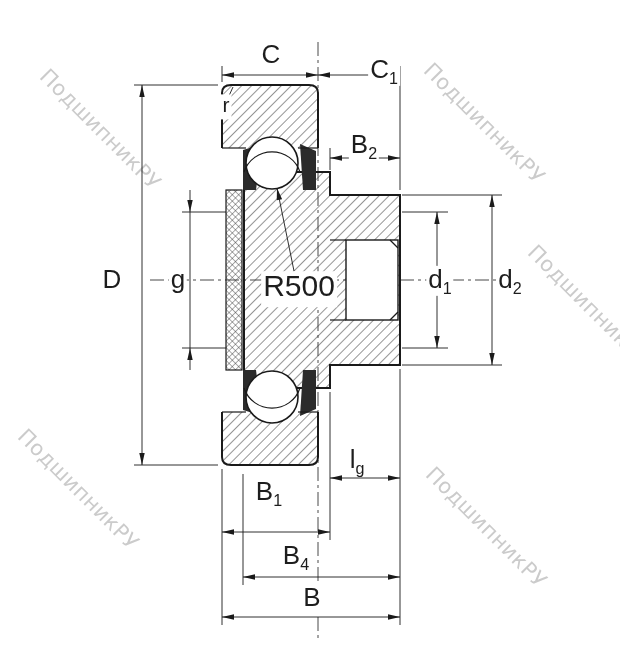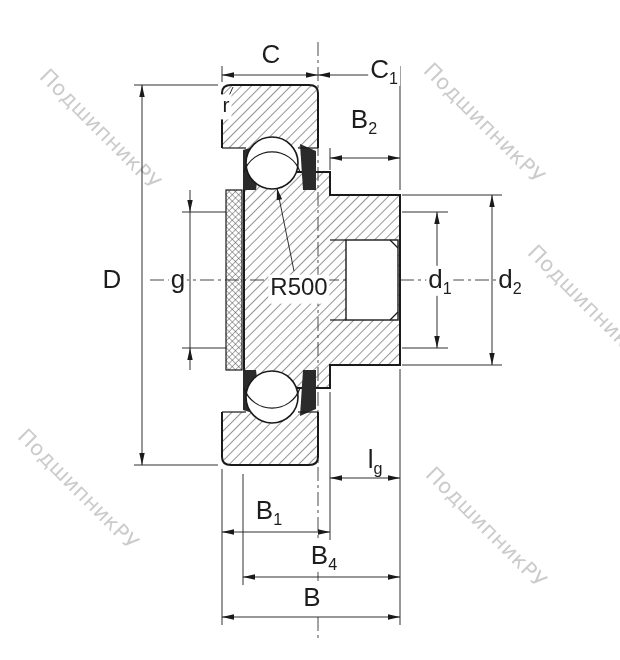--- a/index.html
+++ b/index.html
@@ -13,21 +13,21 @@
     font-family:"DejaVu Sans",sans-serif;z-index:1;user-select:none;
   }
   svg.draw{position:absolute;left:0;top:0;z-index:2;}
   .lbl{
     position:absolute;transform:translate(-50%,-50%);
     font-size:26px;color:#1d1d1d;background:#fff;padding:0 2px;line-height:1;
     white-space:nowrap;z-index:3;
   }
   .lbl sub{font-size:62%;}
   .lbl.small{font-size:21px;}
-  .lbl.mid{font-size:24px;}
+  .lbl.mid{font-size:30px;}
   .cl{stroke:#1a1a1a;stroke-width:.8;stroke-dasharray:14 4 3 4;fill:none;}
   .dim{stroke:#1a1a1a;stroke-width:.9;fill:none;}
   .out2{stroke:#1a1a1a;stroke-width:2;fill:none;}
   .out1{stroke:#1a1a1a;stroke-width:1.2;fill:none;}
 </style>
 </head>
 <body>
 
 <div class="canvas">
 
@@ -126,24 +126,24 @@
       <line class="dim" x1="222" y1="617" x2="400" y2="617" marker-start="url(#arr)" marker-end="url(#arr)"></line>
 
       <line class="dim" x1="294" y1="271" x2="277" y2="188" marker-end="url(#arr)"></line>
       <line class="dim" x1="228" y1="98" x2="233" y2="87"></line>
     </g>
   </svg>
 
   <div class="lbl" style="left:271px;top:56px"><span>C</span><sub></sub></div>
   <div class="lbl" style="left:384px;top:71px"><span>C</span><sub>1</sub></div>
   <div class="lbl small" style="left:226px;top:107px"><span>r</span><sub></sub></div>
-  <div class="lbl" style="left:364px;top:121px"><span>B</span><sub>2</sub></div>
+  <div class="lbl" style="left:364px;top:146px"><span>B</span><sub>2</sub></div>
   <div class="lbl" style="left:112px;top:281px"><span>D</span><sub></sub></div>
   <div class="lbl" style="left:178px;top:281px"><span>g</span><sub></sub></div>
   <div class="lbl mid" style="left:299px;top:289px"><span>R500</span><sub></sub></div>
   <div class="lbl" style="left:440px;top:281px"><span>d</span><sub>1</sub></div>
   <div class="lbl" style="left:510px;top:281px"><span>d</span><sub>2</sub></div>
-  <div class="lbl" style="left:375px;top:461px"><span>l</span><sub>g</sub></div>
-  <div class="lbl" style="left:269px;top:512px"><span>B</span><sub>1</sub></div>
-  <div class="lbl" style="left:324px;top:557px"><span>B</span><sub>4</sub></div>
+  <div class="lbl" style="left:357px;top:461px"><span>l</span><sub>g</sub></div>
+  <div class="lbl" style="left:269px;top:493px"><span>B</span><sub>1</sub></div>
+  <div class="lbl" style="left:296px;top:557px"><span>B</span><sub>4</sub></div>
   <div class="lbl" style="left:312px;top:599px"><span>B</span><sub></sub></div>
 
 </div>
 
 </body></html>

